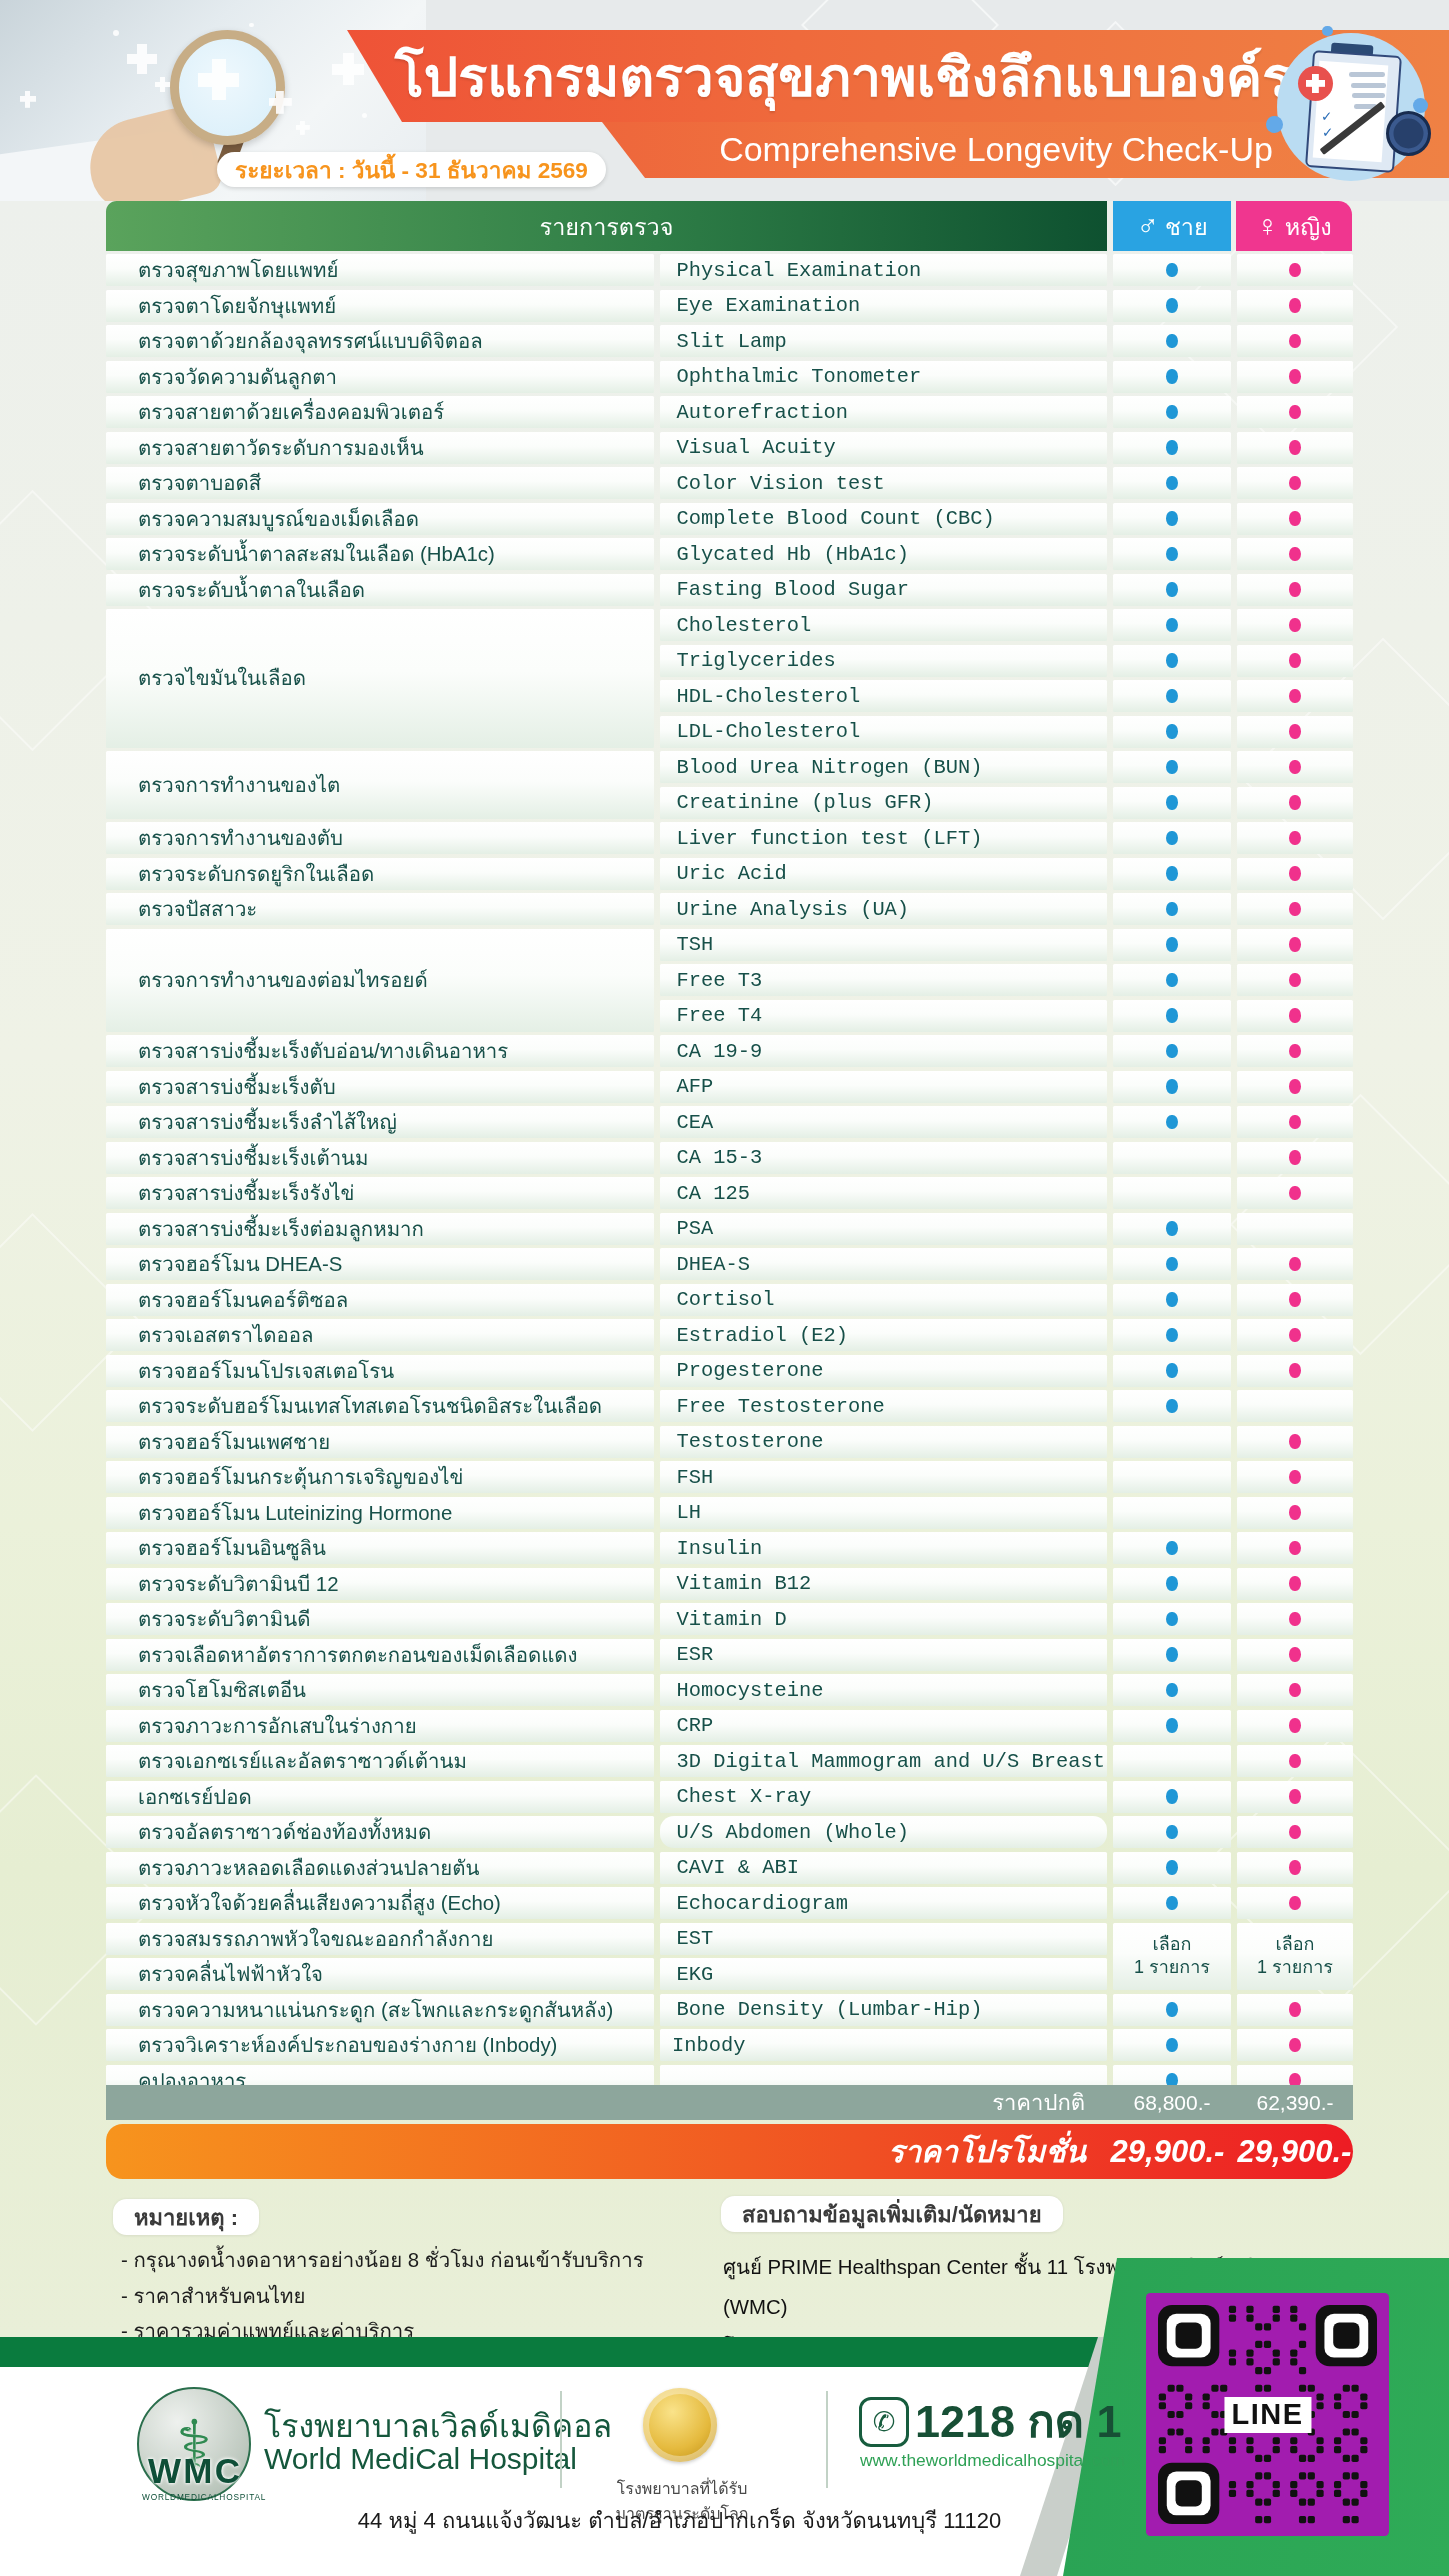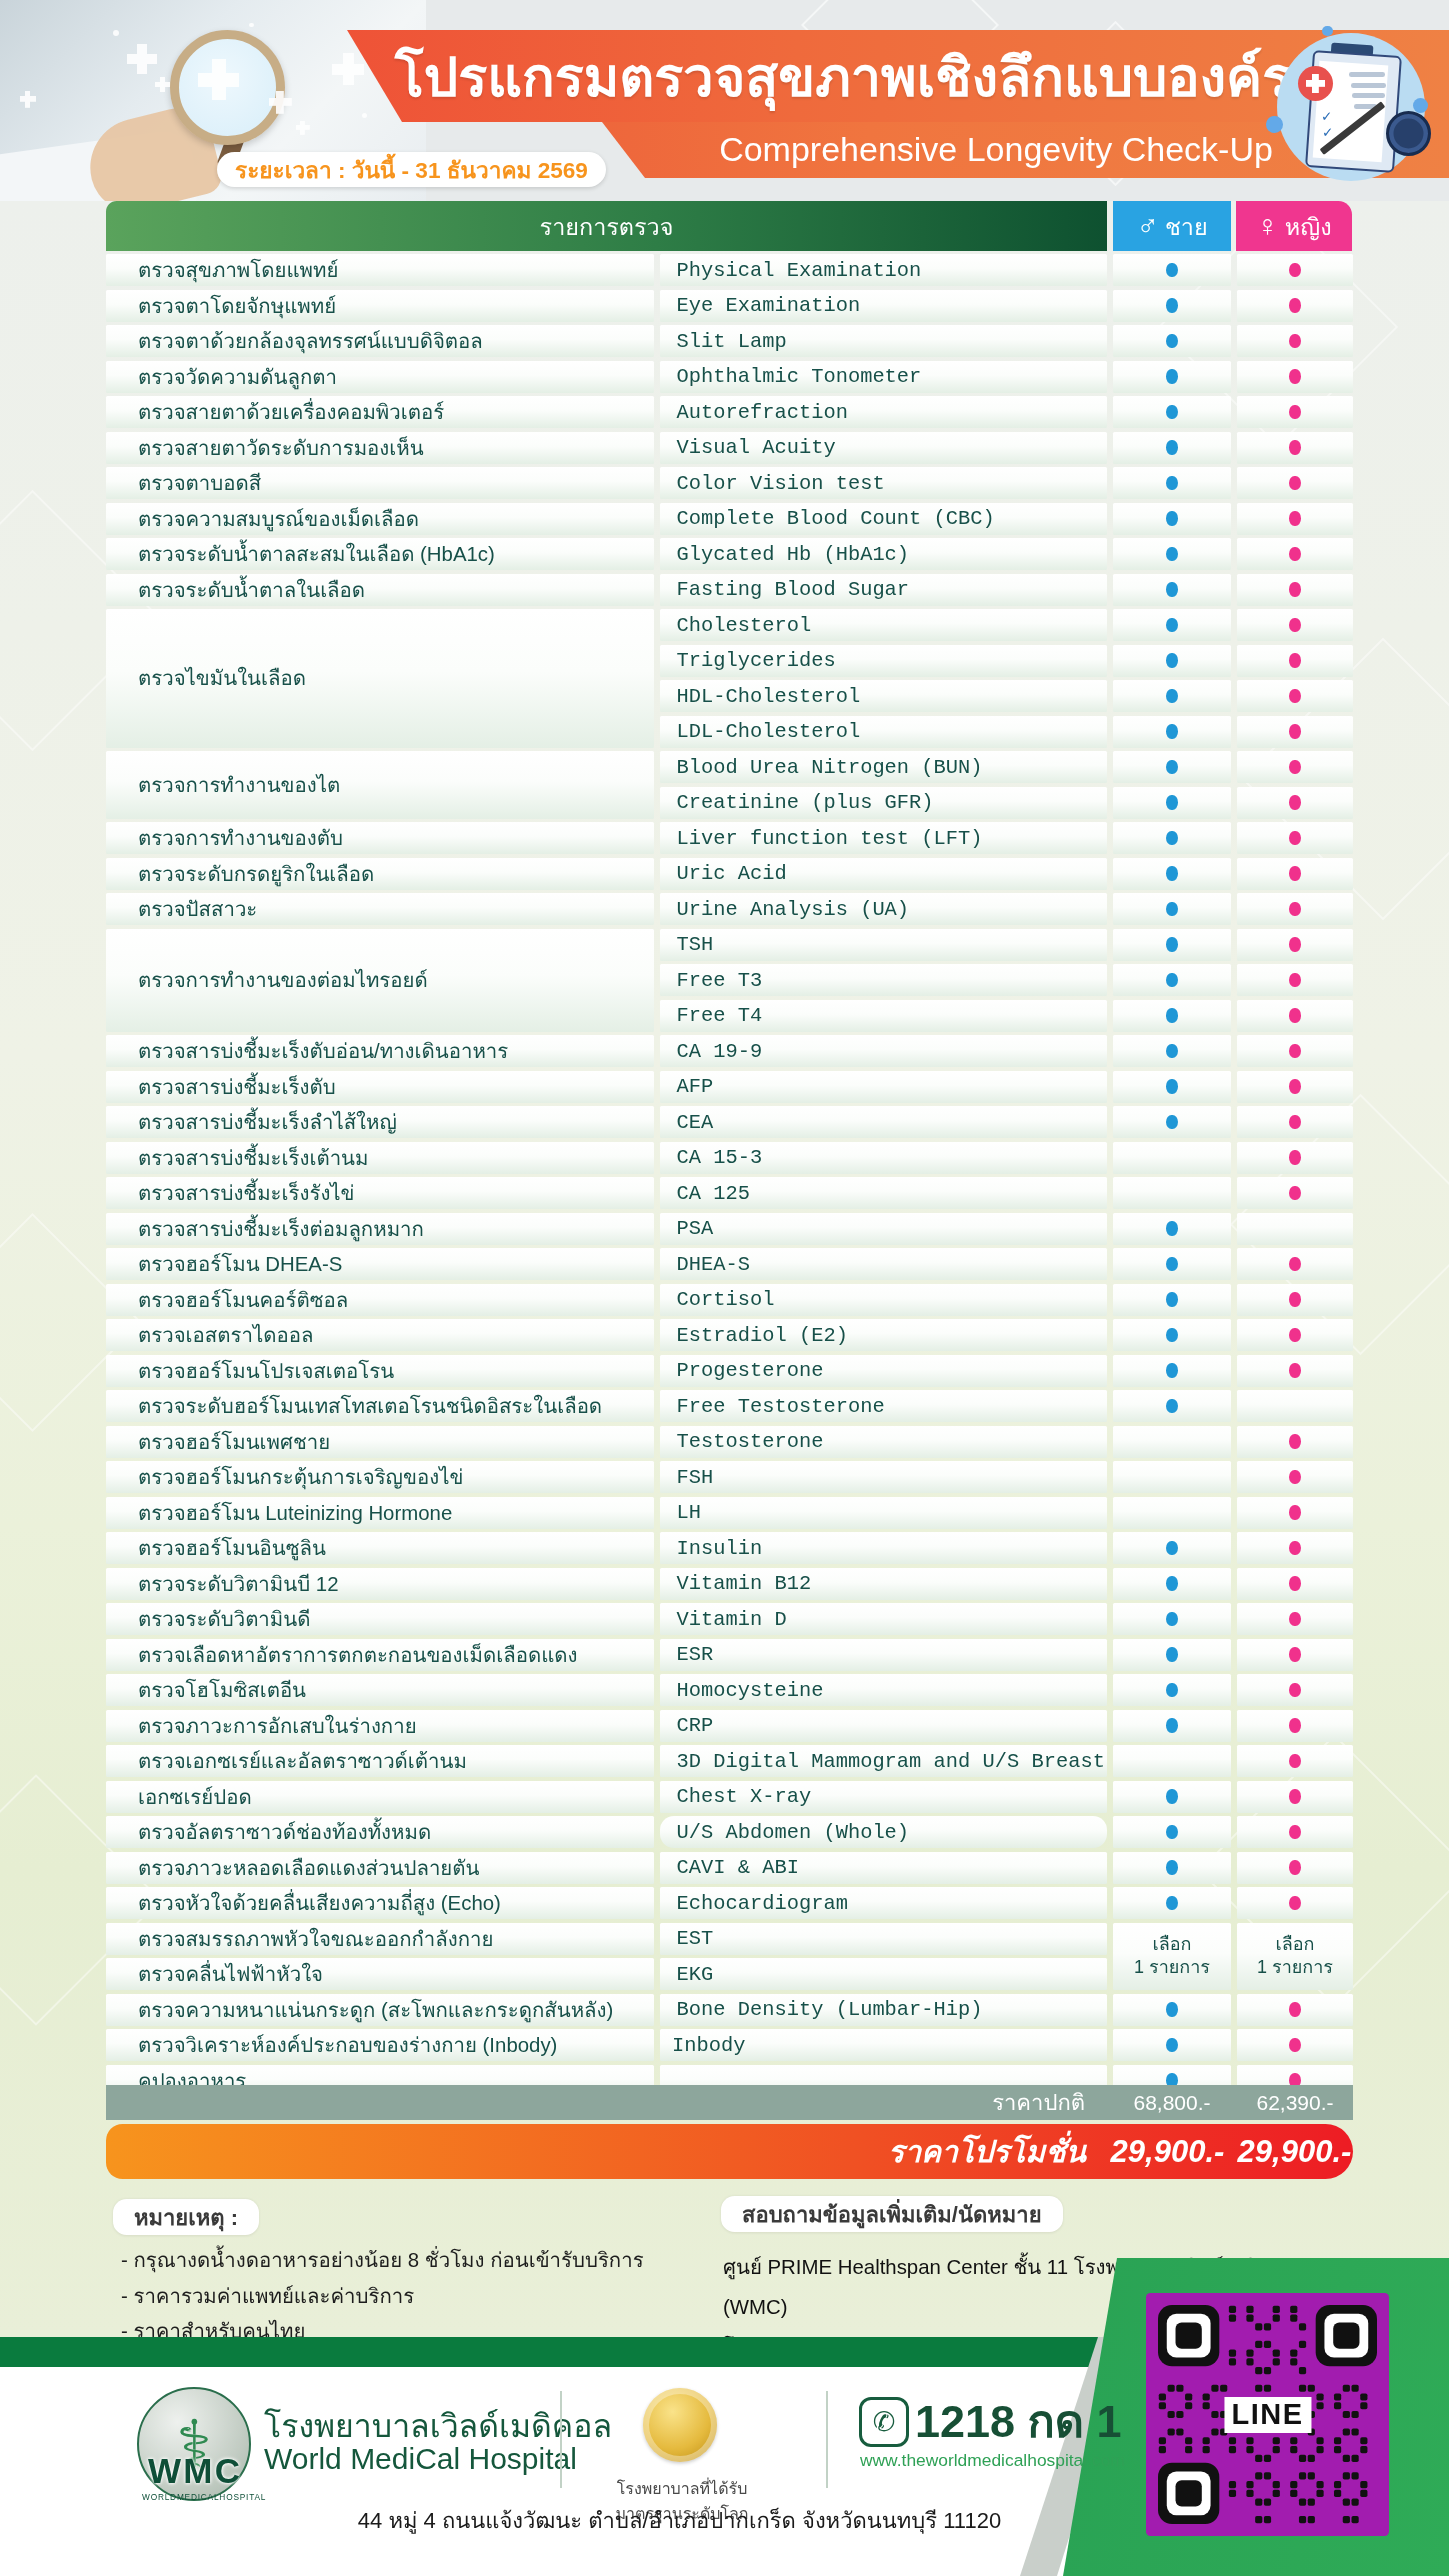--- a/index.html
+++ b/index.html
@@ -605,22 +605,22 @@
   </div>
   <div class="abs price-promo">
     <div class="pp-label">ราคาโปรโมชั่น</div>
     <div class="pp-val-m">29,900.-</div>
     <div class="pp-val-f">29,900.-</div>
   </div>
 
   <div class="abs note-pill" style="left:113px;top:2199px;">หมายเหตุ :</div>
   <div class="abs note-items">
     <div>-  กรุณางดน้ำงดอาหารอย่างน้อย 8 ชั่วโมง ก่อนเข้ารับบริการ</div>
+    <div>-  ราคาสำหรับคนไทย</div>
     <div>-  ราคารวมค่าแพทย์และค่าบริการ</div>
-    <div>-  ราคาสำหรับคนไทย</div>
   </div>
   <div class="abs note-pill" style="left:721px;top:2196px;">สอบถามข้อมูลเพิ่มเติม/นัดหมาย</div>
   <div class="abs contact-lines">
     <div>ศูนย์ PRIME Healthspan Center ชั้น 11 โรงพยาบาลเวิลด์เมดิคอล (WMC)</div>
     <div>โทร 02-836-9999 ต่อ *1901   LINE : @primehealthspan</div>
   </div>
 
   <div class="abs bg-strip"></div>
   <div class="abs bg-footer"></div>
   <div class="abs gray-stripe"></div>

